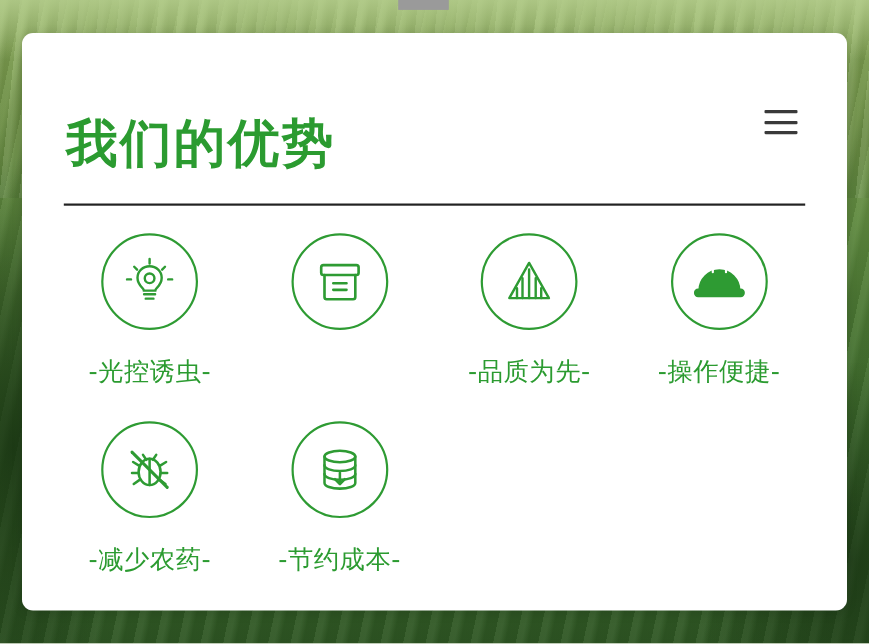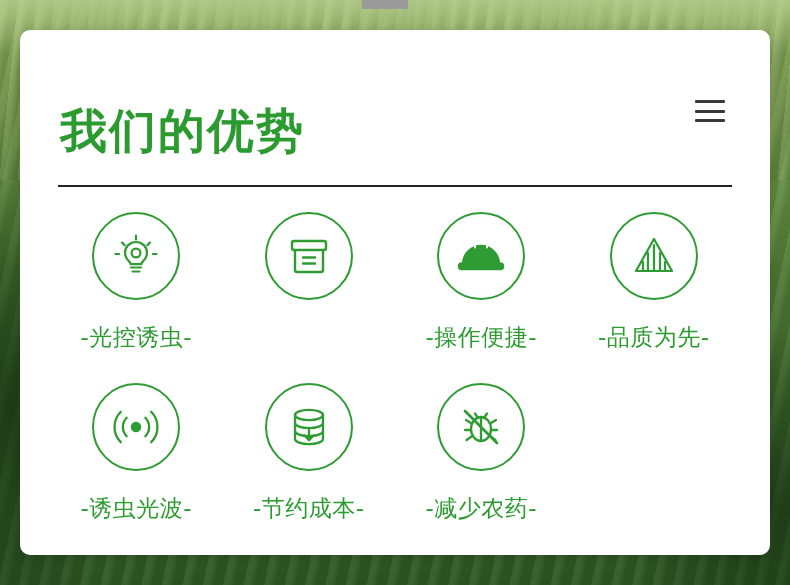--- a/index.html
+++ b/index.html
@@ -222,80 +222,68 @@
               <path d="M20 27.5h12M20 33.5h12"></path>
             </svg>
           </span>
         </div>
       </div>
 
 
       <div class="cell">
         <div class="circle">
           <span>
+            <svg width="56" height="50" viewBox="0 0 56 50" fill="none" stroke="#2e9b33" stroke-width="2.2" stroke-linecap="round" stroke-linejoin="round">
+              <path d="M28 8 L46 40 H10 Z"></path>
+              <path d="M28 14v26M22 22v18M34 22v18M17 31v9M39 31v9"></path>
+            </svg>
+          </span>
+        </div>
+        <div class="cell-label">-品质为先-</div>
+      </div>
+
+      <div class="cell">
+        <div class="circle">
+          <span>
             <svg width="54" height="46" viewBox="0 0 54 46" fill="none" stroke="#2e9b33" stroke-width="2.3" stroke-linecap="round" stroke-linejoin="round">
               <path d="M9 31a18 18 0 0 1 36 0" fill="#2e9b33" stroke="#2e9b33"></path>
               <rect x="5" y="30.5" width="44" height="5.5" rx="2.6" fill="#2e9b33" stroke="#2e9b33"></rect>
               <path d="M21 14.5v-3.8a2 2 0 0 1 2-2h8a2 2 0 0 1 2 2v3.8" stroke="#ffffff" stroke-width="2"></path>
             </svg>
           </span>
         </div>
         <div class="cell-label">-操作便捷-</div>
       </div>
 
-      <div class="cell">
-        <div class="circle">
-          <span>
-            <svg width="56" height="50" viewBox="0 0 56 50" fill="none" stroke="#2e9b33" stroke-width="2.2" stroke-linecap="round" stroke-linejoin="round">
-              <path d="M28 8 L46 40 H10 Z"></path>
-              <path d="M28 14v26M22 22v18M34 22v18M17 31v9M39 31v9"></path>
-            </svg>
-          </span>
-        </div>
-        <div class="cell-label">-品质为先-</div>
-      </div>
-
-      <div class="cell">
-        <div class="circle">
-          <span>
-            <svg width="54" height="54" viewBox="0 0 54 54" fill="none" stroke="#2e9b33" stroke-width="2.3" stroke-linecap="round">
-              <circle cx="27" cy="27" r="5.2" fill="#2e9b33" stroke="none"></circle>
-              <path d="M36.3 17.7a13.2 13.2 0 0 1 0 18.6M17.7 36.3a13.2 13.2 0 0 1 0-18.6"></path>
-              <path d="M42.2 11.8a21.5 21.5 0 0 1 0 30.4M11.8 42.2a21.5 21.5 0 0 1 0-30.4"></path>
-            </svg>
-          </span>
-        </div>
-        <div class="cell-label">-诱虫光波-</div>
+
+      <div class="cell">
+        <div class="circle">
+          <span>
+            <svg width="54" height="54" viewBox="0 0 54 54" fill="none" stroke="#2e9b33" stroke-width="2.3" stroke-linecap="round" stroke-linejoin="round">
+              <ellipse cx="27" cy="29" rx="10" ry="12"></ellipse>
+              <path d="M27 17v24"></path>
+              <path d="M21 13.5 24 18M33 13.5 30 18"></path>
+              <path d="M17 23l-5-3M17 30h-6M17.6 36.5 12.6 40M37 23l5-3M37 30h6M36.4 36.5l5 3.5"></path>
+              <line x1="11" y1="11" x2="43" y2="43" stroke-width="2.8"></line>
+            </svg>
+          </span>
+        </div>
+        <div class="cell-label">-减少农药-</div>
       </div>
 
       <div class="cell">
         <div class="circle">
           <span>
             <svg width="52" height="52" viewBox="0 0 52 52" fill="none" stroke="#2e9b33" stroke-width="2.3" stroke-linecap="round" stroke-linejoin="round">
               <ellipse cx="26" cy="14" rx="14" ry="5.2"></ellipse>
               <path d="M12 14v8c0 2.9 6.3 5.2 14 5.2s14-2.3 14-5.2v-8"></path>
               <path d="M12 22v8c0 2.9 6.3 5.2 14 5.2s14-2.3 14-5.2v-8"></path>
               <path d="M12 30v8c0 2.9 6.3 5.2 14 5.2s14-2.3 14-5.2v-8"></path>
               <path d="M26 29v10M21.5 34.5 26 39.2l4.5-4.7"></path>
             </svg>
           </span>
         </div>
         <div class="cell-label">-节约成本-</div>
       </div>
 
-      <div class="cell">
-        <div class="circle">
-          <span>
-            <svg width="54" height="54" viewBox="0 0 54 54" fill="none" stroke="#2e9b33" stroke-width="2.3" stroke-linecap="round" stroke-linejoin="round">
-              <ellipse cx="27" cy="29" rx="10" ry="12"></ellipse>
-              <path d="M27 17v24"></path>
-              <path d="M21 13.5 24 18M33 13.5 30 18"></path>
-              <path d="M17 23l-5-3M17 30h-6M17.6 36.5 12.6 40M37 23l5-3M37 30h6M36.4 36.5l5 3.5"></path>
-              <line x1="11" y1="11" x2="43" y2="43" stroke-width="2.8"></line>
-            </svg>
-          </span>
-        </div>
-        <div class="cell-label">-减少农药-</div>
-      </div>
-
     </div>
   </div>
 </div>
 
 </body></html>

